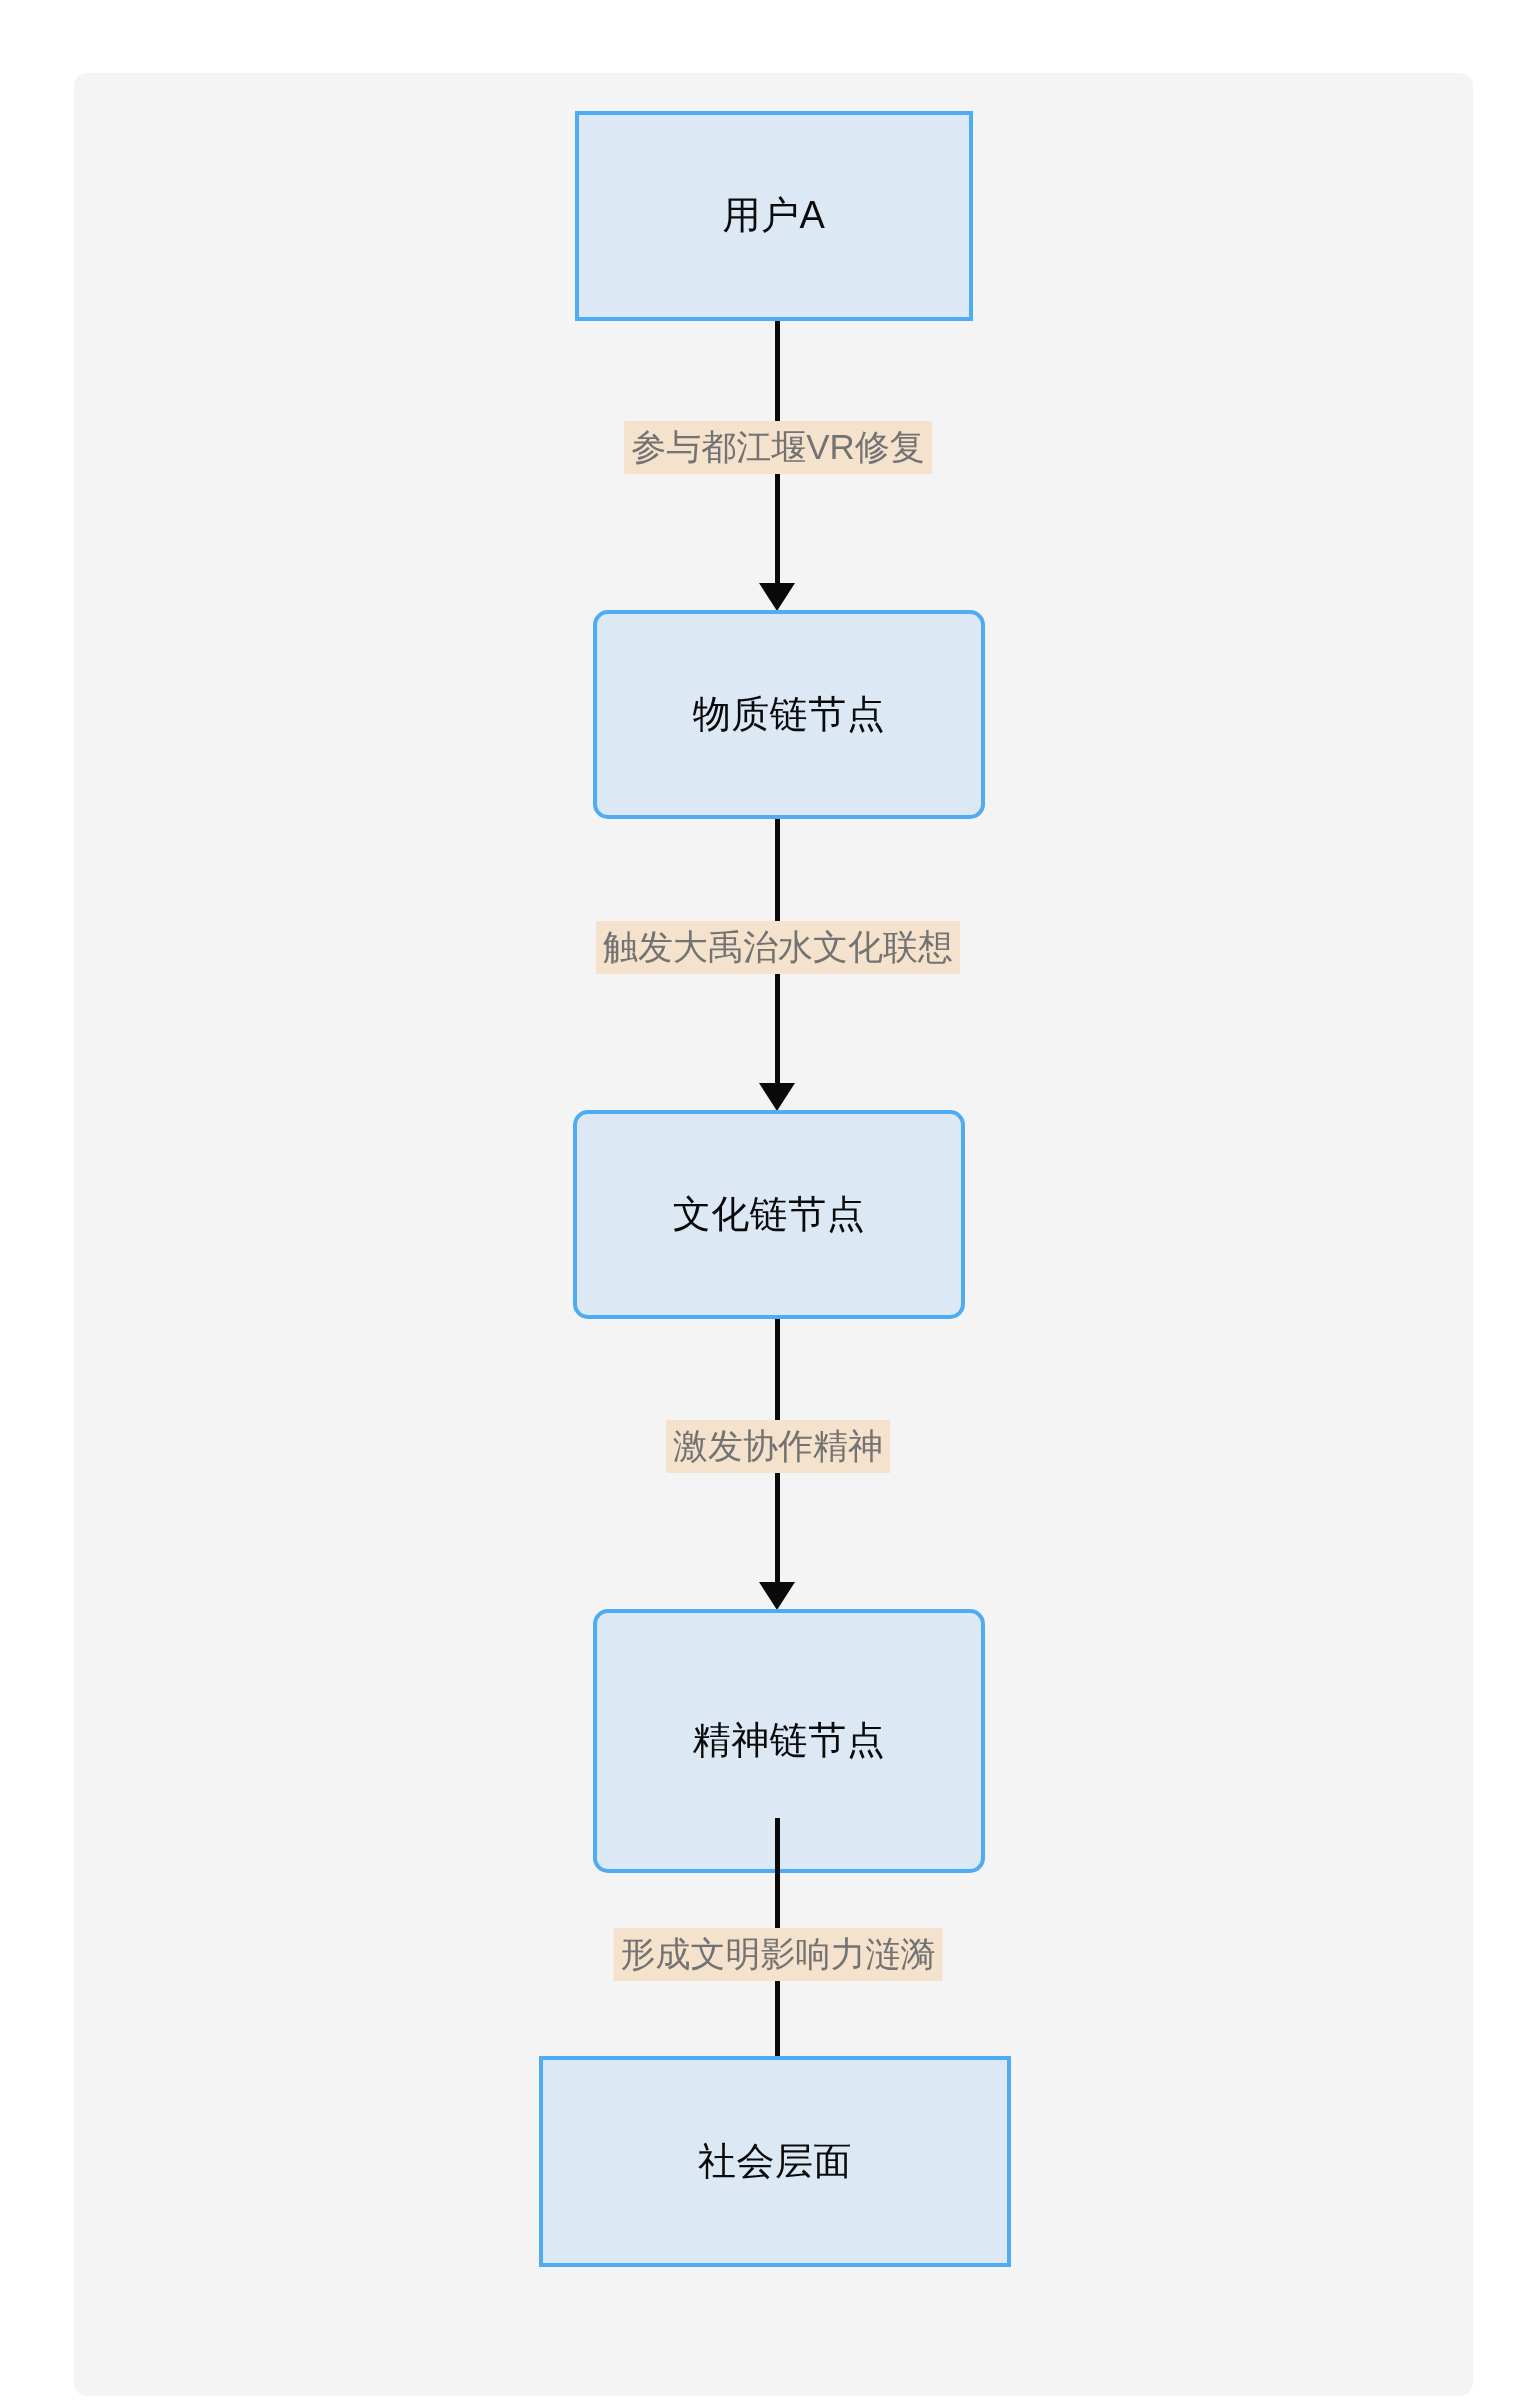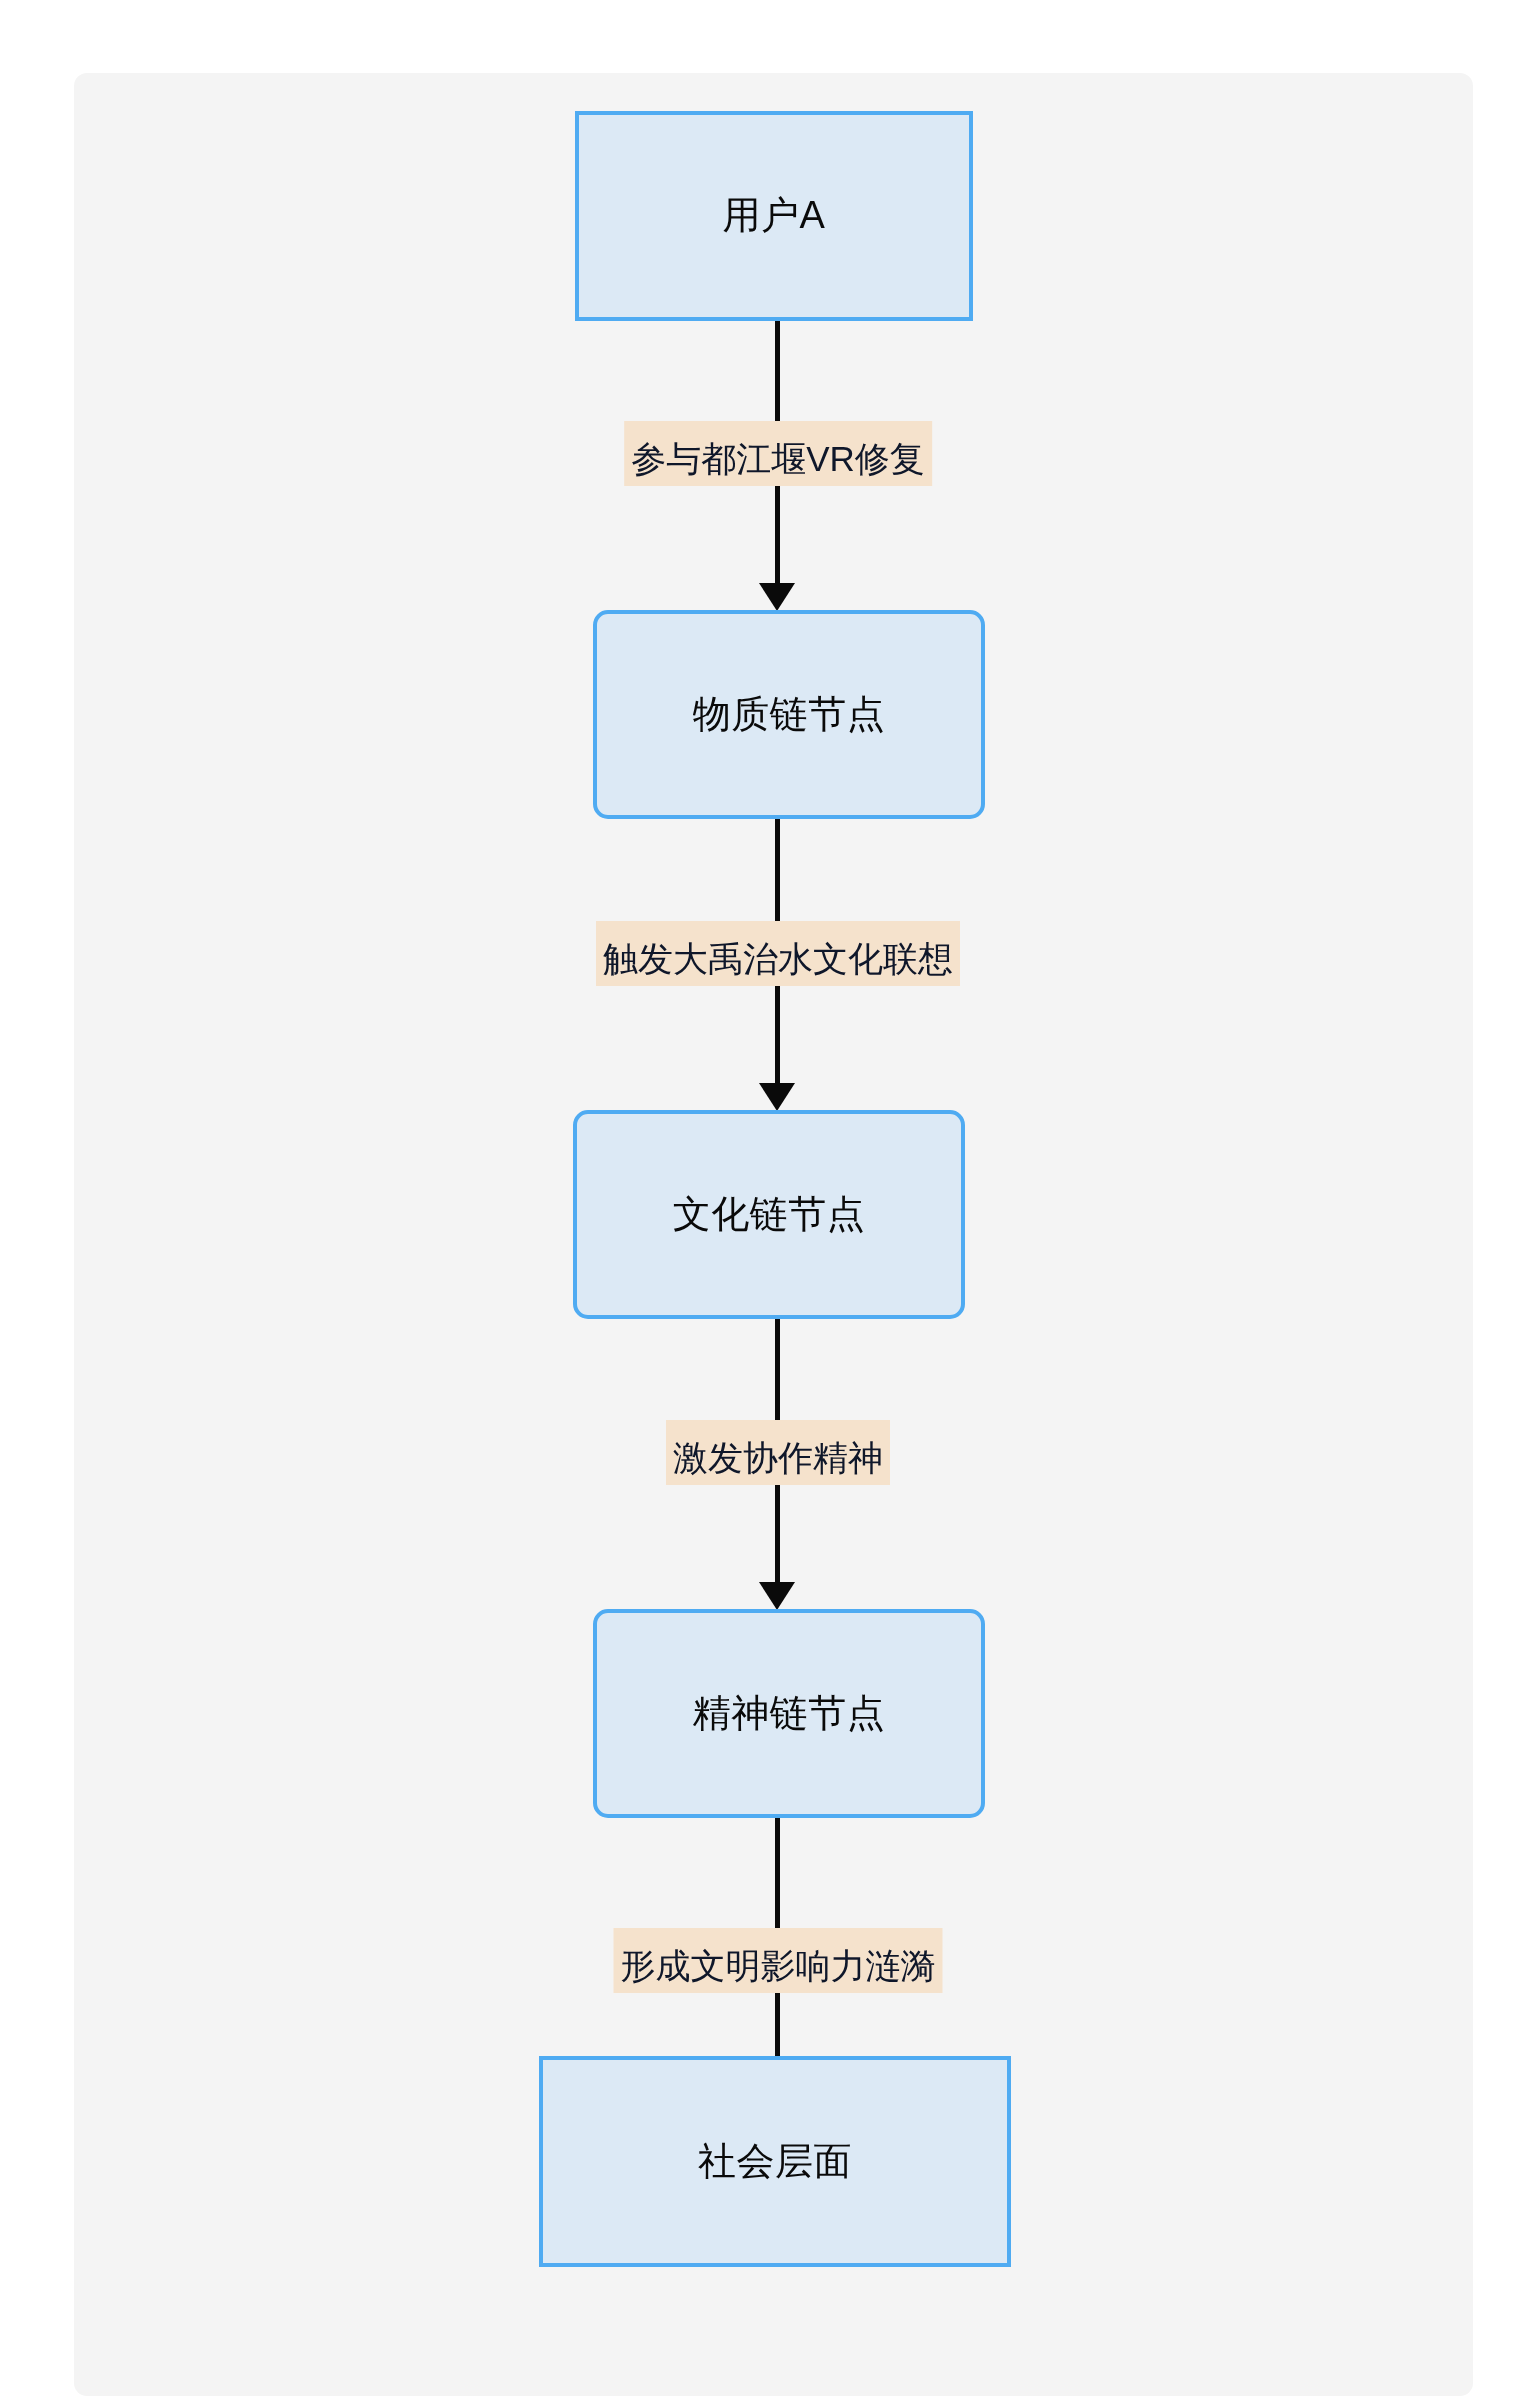--- a/index.html
+++ b/index.html
@@ -53,21 +53,21 @@
     white-space: nowrap;
     text-align: center;
   }
   .node.sharp { border-radius: 0; }
   .node.rounded { border-radius: 15px; margin-left: 15px; }
 
   
   #node-user      { left: 501px; top: 38px;   width: 398px;  height: 210px; align-items: center; }
   #node-material  { left: 504px; top: 537px; width: 392px;  height: 209px; }
   #node-culture   { left: 484px; top: 1037px; width: 392px;  height: 209px; }
-  #node-spirit    { left: 504px; top: 1536px; width: 392px;  height: 209px; }
+  #node-spirit    { left: 504px; top: 1536px; width: 392px;  height: 264px; }
   #node-society   { left: 465px;  top: 1983px; width: 472px;  height: 211px; }
 
   
   .connector {
     position: absolute;
     left: 701px;          
     width: 5.4px;
     background: #0a0a0a;
   }
   #conn-1 { top: 248px;  height: 267px; }
@@ -87,26 +87,26 @@
   }
   #arrow-1 { top: 510px; }
   #arrow-2 { top: 1010px; }
   #arrow-3 { top: 1509px; }
   #arrow-4 { top: 2006px; }
 
   
   .edge-label {
     position: absolute;
     background: #f5e2cc;
-    color: #0f172a;
+    color: #737373;
     font-size: 35px;
     line-height: 1.0;
     letter-spacing: 0px;
     white-space: nowrap;
-    padding: 20px 7px 10px 7px;
+    padding: 8px 7px 10px 7px;
     transform: translateX(-50%);
     text-align: center;
   }
   #edge-label-1 { left: 704px; top: 348px; }
   #edge-label-2 { left: 704px; top: 848px; }
   #edge-label-3 { left: 704px; top: 1347px; }
   #edge-label-4 { left: 704px; top: 1855px; text-align: center; }
 </style>
 </head>
 <body>

